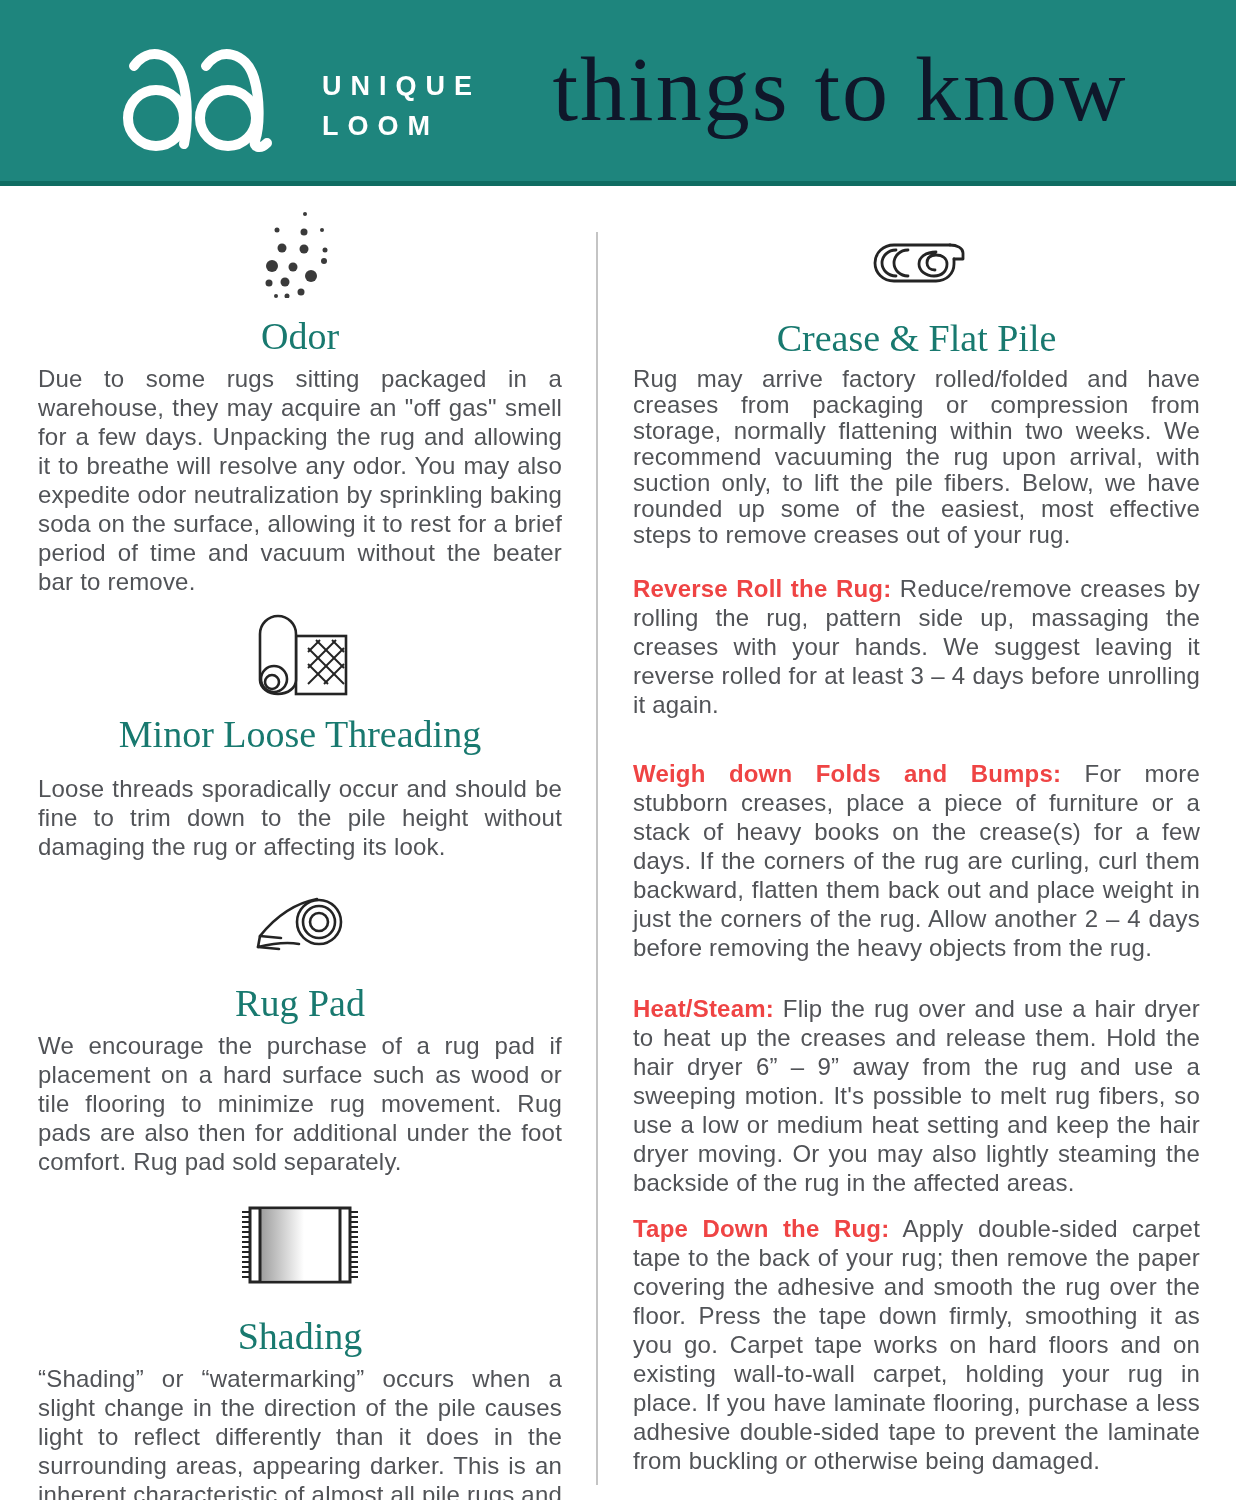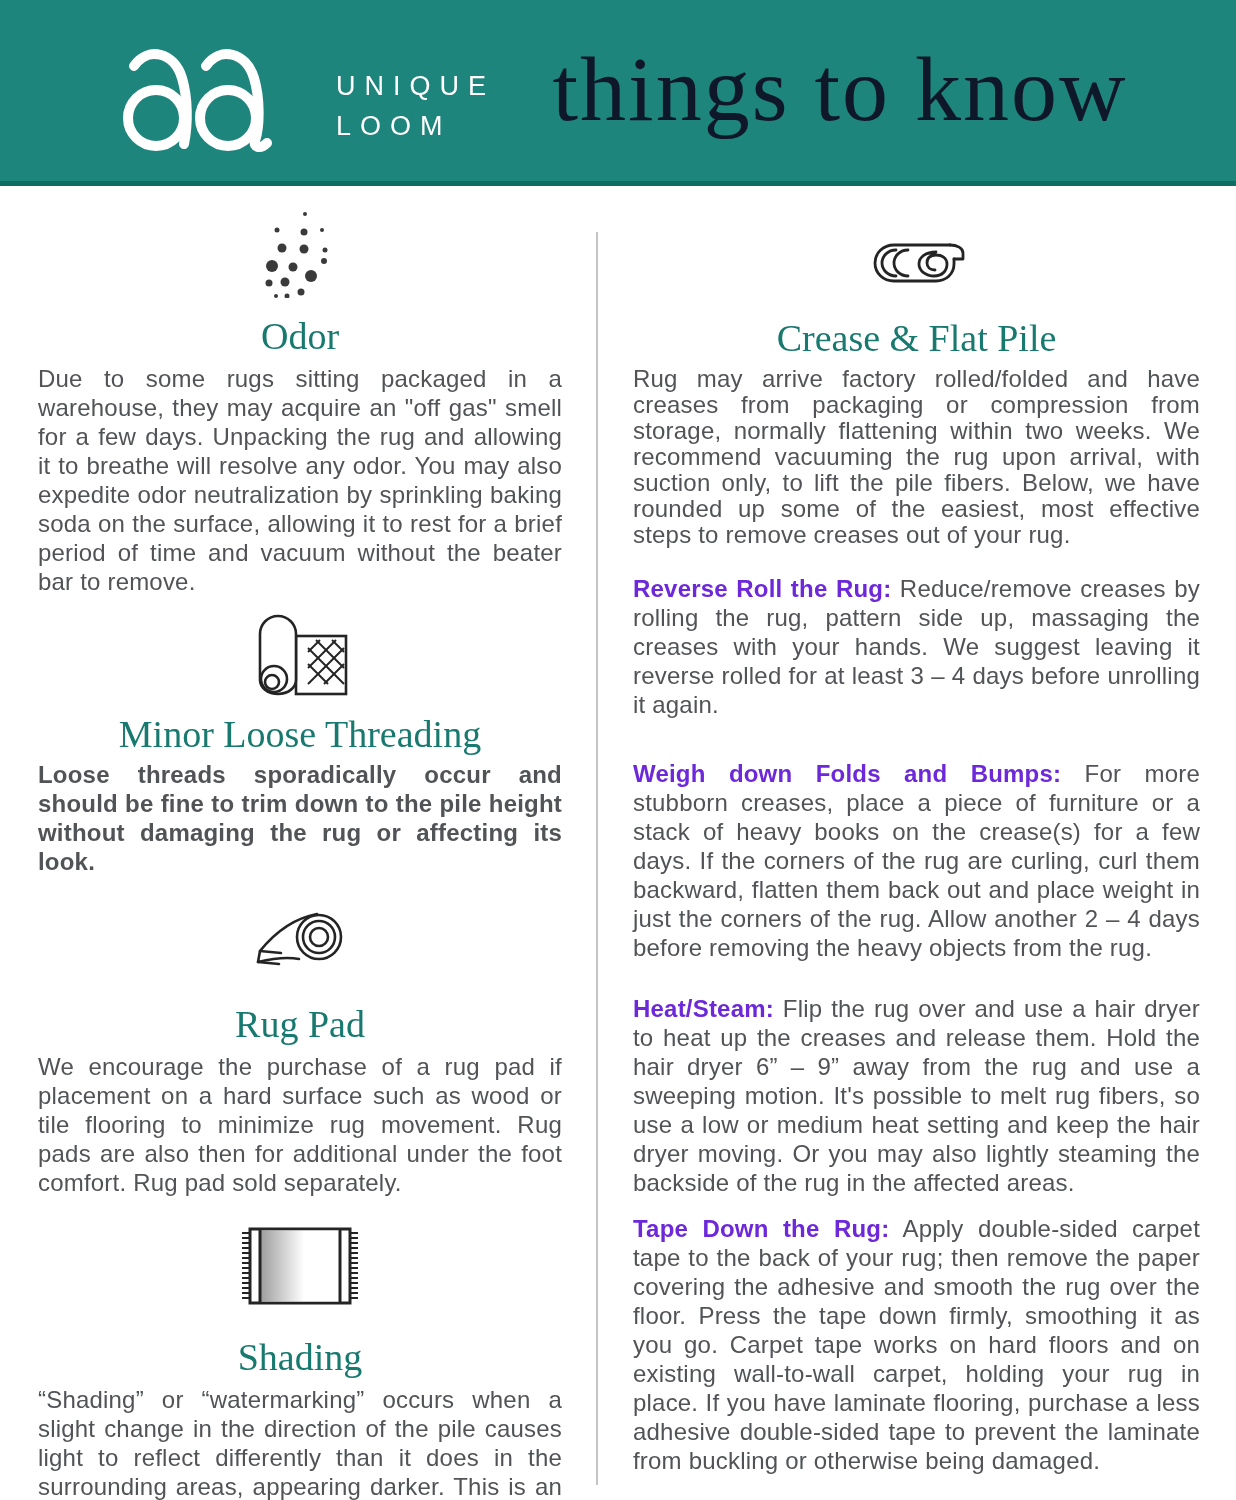--- a/index.html
+++ b/index.html
@@ -14,24 +14,24 @@
   
   .header {
     position:absolute; left:0; top:0;
     width:1236px; height:186px;
     background:#1e857d;
     border-bottom:5px solid #0f6c62;
     box-sizing:border-box;
   }
   .logo-mark { position:absolute; left:104px; top:44px; }
   .brand {
-    position:absolute; left:336px; top:66px;
+    position:absolute; left:322px; top:66px;
     color:#ffffff;
     font-size:27px; letter-spacing:9px;
-    line-height:40px; font-weight:400;
+    line-height:40px; font-weight:700;
     white-space:nowrap;
   }
   .page-title {
     position:absolute; left:500px; top:36px; width:680px;
     text-align:center;
     font-family:"Liberation Serif", serif;
     font-size:92px; font-weight:400;
     color:#0f172a; letter-spacing:2px;
     white-space:nowrap;
   }
@@ -57,31 +57,31 @@
   }
   .body-text {
     font-size:24px;
     line-height:29px;
     color:#515357;
     text-align:justify;
     margin:0;
     letter-spacing:0.2px;
   }
   .step { margin:0; }
-  .lead { color:#6d28d9; font-weight:700; }
+  .lead { color:#ef4444; font-weight:700; }
 
   
   .odor-icon-wrap      { margin-top:22px; }
   .odor-heading        { margin-top:16px; }
   .odor-body           { margin-top:6px; }
   .thread-icon-wrap    { margin-top:16px; }
   .thread-heading      { margin-top:14px; }
-  .thread-body         { margin-top:4px;font-weight:bold; }
+  .thread-body         { margin-top:18px; }
   .pad-icon-wrap       { margin-top:30px; }
-  .pad-heading         { margin-top:26px; }
+  .pad-heading         { margin-top:20px; }
   .pad-body            { margin-top:6px; }
   .shade-icon-wrap     { margin-top:28px; }
   .shade-heading       { margin-top:28px; }
   .shade-body          { margin-top:6px; }
 
   .crease-icon-wrap    { margin-top:60px; }
   .crease-heading      { margin-top:30px; }
   .crease-body         { margin-top:6px; line-height:26px; }
   .step-1 { margin-top:26px; }
   .step-2 { margin-top:40px; }

